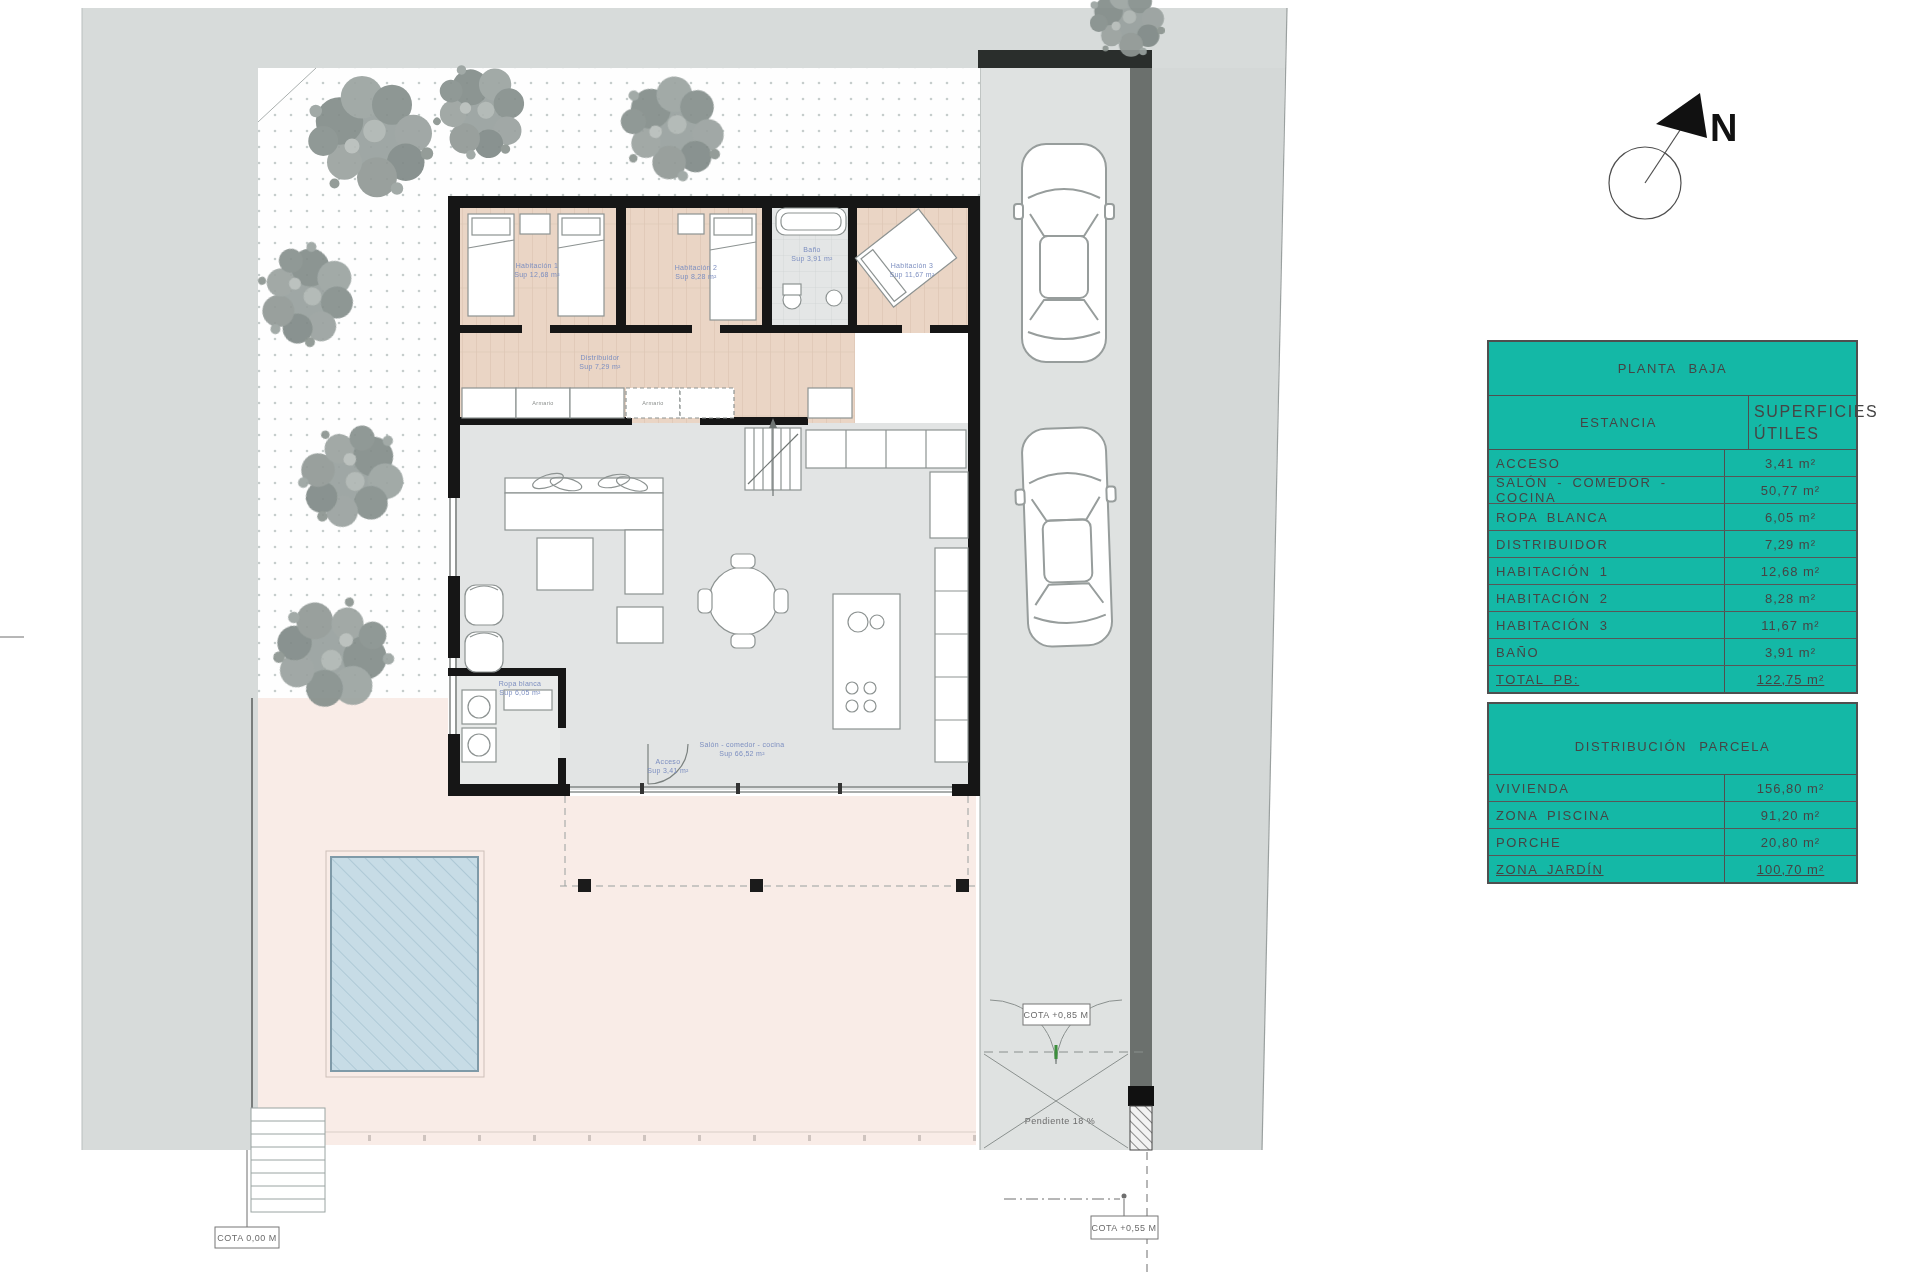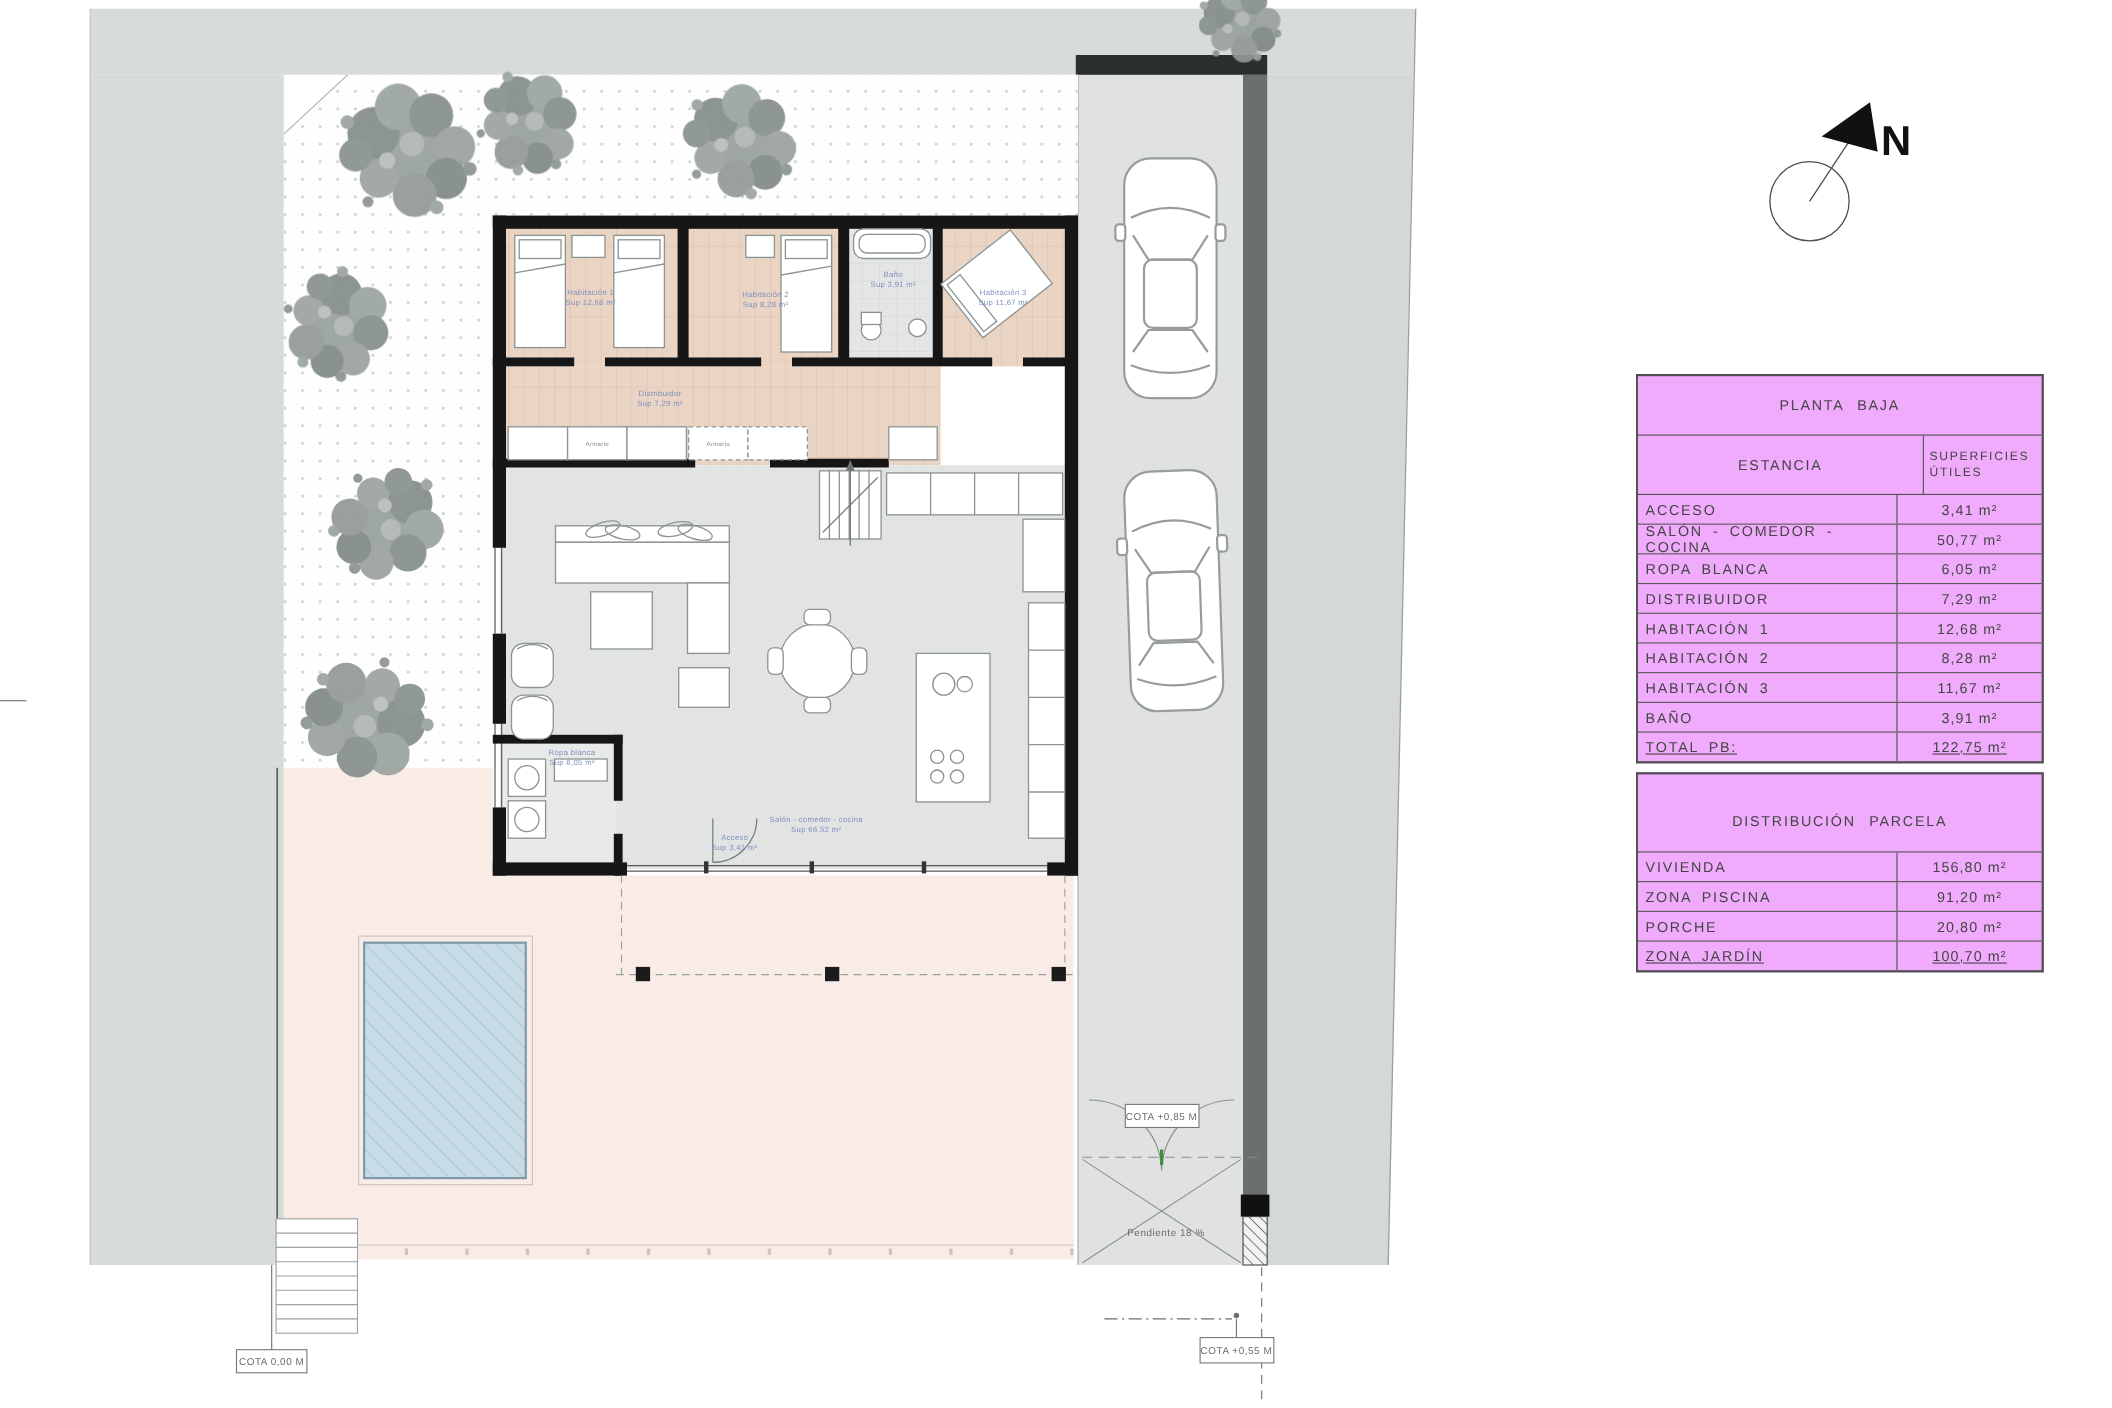--- a/index.html
+++ b/index.html
@@ -1,30 +1,30 @@
 <!DOCTYPE html>
 <html><head>
 <meta charset="utf-8">
 <style>
   html,body{margin:0;padding:0;background:#fff;}
   .sheet{position:relative;width:1920px;height:1280px;background:#ffffff;overflow:hidden;
          font-family:"Liberation Sans",sans-serif;}
   svg{font-family:"Liberation Sans",sans-serif;}
 
   
-  .tbl{position:absolute;left:1487px;width:371px;background:#f0abfc;border:2px solid #4f4f4f;
+  .tbl{position:absolute;left:1487px;width:371px;background:#14b8a6;border:2px solid #4f4f4f;
        color:#454545;font-size:13px;letter-spacing:1.6px;box-sizing:border-box;}
   #tbl-pb{top:340px;}
   #tbl-parcela{top:702px;}
   .tbl-title{height:53px;display:flex;align-items:center;justify-content:center;
              border-bottom:1.5px solid #4f4f4f;word-spacing:7px;}
   .tbl-head{display:flex;height:53px;border-bottom:1.5px solid #4f4f4f;}
   .tbl-head .h1{flex:1;display:flex;align-items:center;justify-content:center;word-spacing:5px;}
   .tbl-head .h2{width:108px;border-left:1.5px solid #4f4f4f;display:flex;flex-direction:column;
-                justify-content:center;padding-left:5px;font-size:11px;line-height:1.35;box-sizing:border-box;}
+                justify-content:center;padding-left:5px;font-size:16px;line-height:1.35;box-sizing:border-box;}
   .trow{display:flex;height:26px;border-bottom:1px solid #575757;}
   .trow:last-child{border-bottom:none;text-decoration:underline;}
   .trow .c1{flex:1;display:flex;align-items:center;padding-left:7px;word-spacing:4px;}
   .trow .c2{width:132px;border-left:1.5px solid #4f4f4f;display:flex;align-items:center;
             justify-content:center;box-sizing:border-box;letter-spacing:1px;}
   #tbl-parcela .trow{height:26px;}
   #tbl-parcela .tbl-title{height:56px;margin-top:14px;}
 </style>
 </head>
 <body>

